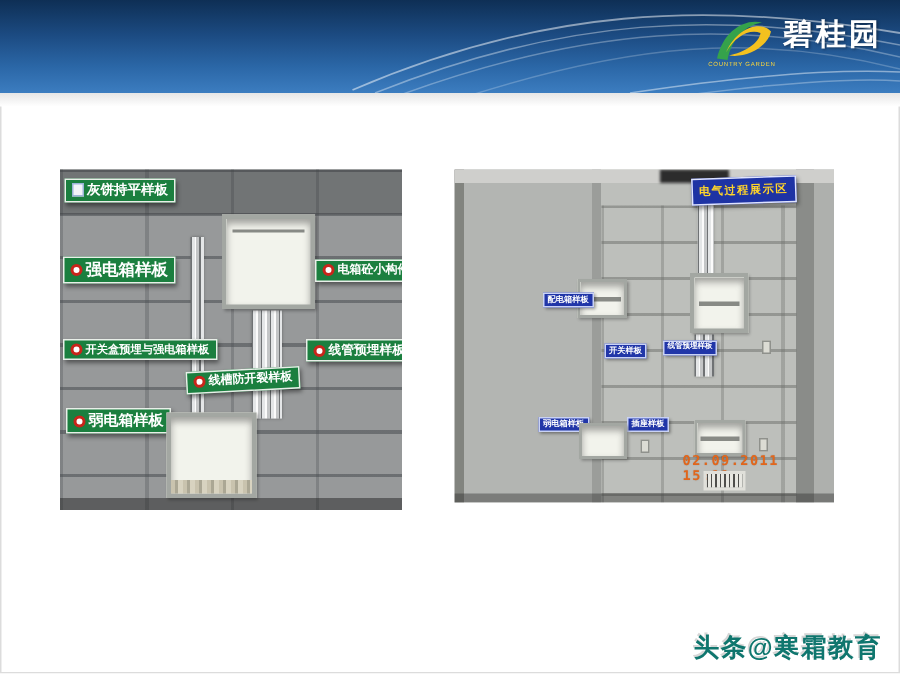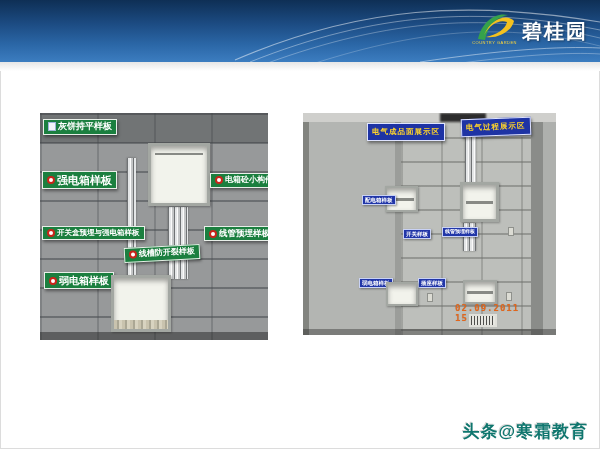--- a/index.html
+++ b/index.html
@@ -7,21 +7,21 @@
          font-family:"Liberation Sans", sans-serif;box-shadow:inset 0 0 0 1px #dcdcdc;}
 
   
   .header{position:absolute;left:0;top:0;width:600px;height:62px;
           background:linear-gradient(180deg,#0e2f55 0%,#1c4b82 38%,#2b67a7 72%,#3c7dc0 100%);}
   .header-swoosh{position:absolute;left:0;top:0;}
   .header-title{position:absolute;left:22px;top:13px;font-size:30px;font-weight:bold;color:#ffffff;
                 letter-spacing:2px;text-shadow:1px 2px 3px rgba(0,0,0,.45);}
   .header-sheen{position:absolute;left:0;top:62px;width:600px;height:9px;
                 background:linear-gradient(180deg,#e6e6e6,#ffffff);}
-  .logo{position:absolute;right:12px;top:9px;display:flex;align-items:flex-end;gap:5px;}
+  .logo{position:absolute;right:12px;top:9px;display:flex;align-items:flex-start;gap:5px;}
   .logo-icon-wrap{display:flex;flex-direction:column;align-items:center;line-height:1;}
   .logo-sub{font-size:4px;color:#ffd83a;letter-spacing:.5px;margin-top:-2px;}
   .logo-brand{font-size:20px;font-weight:bold;color:#ffffff;letter-spacing:2px;
               text-shadow:1px 1px 2px rgba(0,0,0,.4);}
 
   
   .photo{position:absolute;overflow:hidden;}
   .photo-left{left:40px;top:113px;width:228px;height:227px;background-color:#97999a;
     background-image:
       repeating-linear-gradient(180deg, rgba(72,76,80,.55) 0 2px, rgba(0,0,0,0) 2px 29px),
@@ -157,23 +157,20 @@
   </div>
 
   <div class="photo photo-right">
     <div class="ceiling"></div>
     <div class="darkblob"></div>
     <div class="blocklines"></div>
 
     <div class="pipes" style="left:162px;top:22px;width:11px;height:48px;"></div>
     <div class="pipes" style="left:160px;top:110px;width:13px;height:28px;"></div>
 
-    <div class="banner" style="left:64px;top:10px;font-size:7.5px;">
-      <span>电气成品面展示区</span>
-    </div>
     <div class="banner" style="left:158px;top:5px;font-size:7.5px;transform:rotate(-2deg);">
       <span>电气过程展示区</span>
     </div>
 
     <div class="wbox" style="left:82px;top:73px;width:33px;height:26px;border-width:2px;">
         <div class="slot"></div>
       </div>
     <div class="wbox" style="left:157px;top:69px;width:39px;height:40px;">
         <div class="slot"></div>
       </div>

